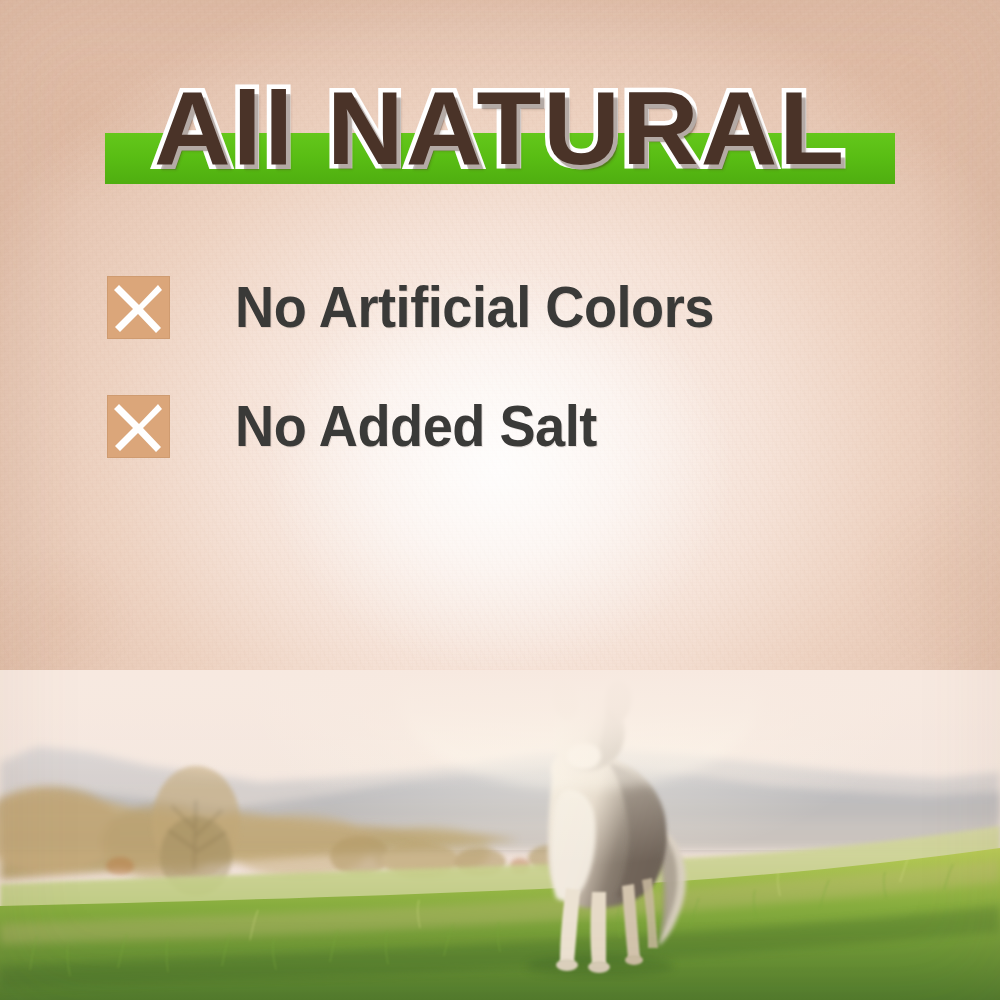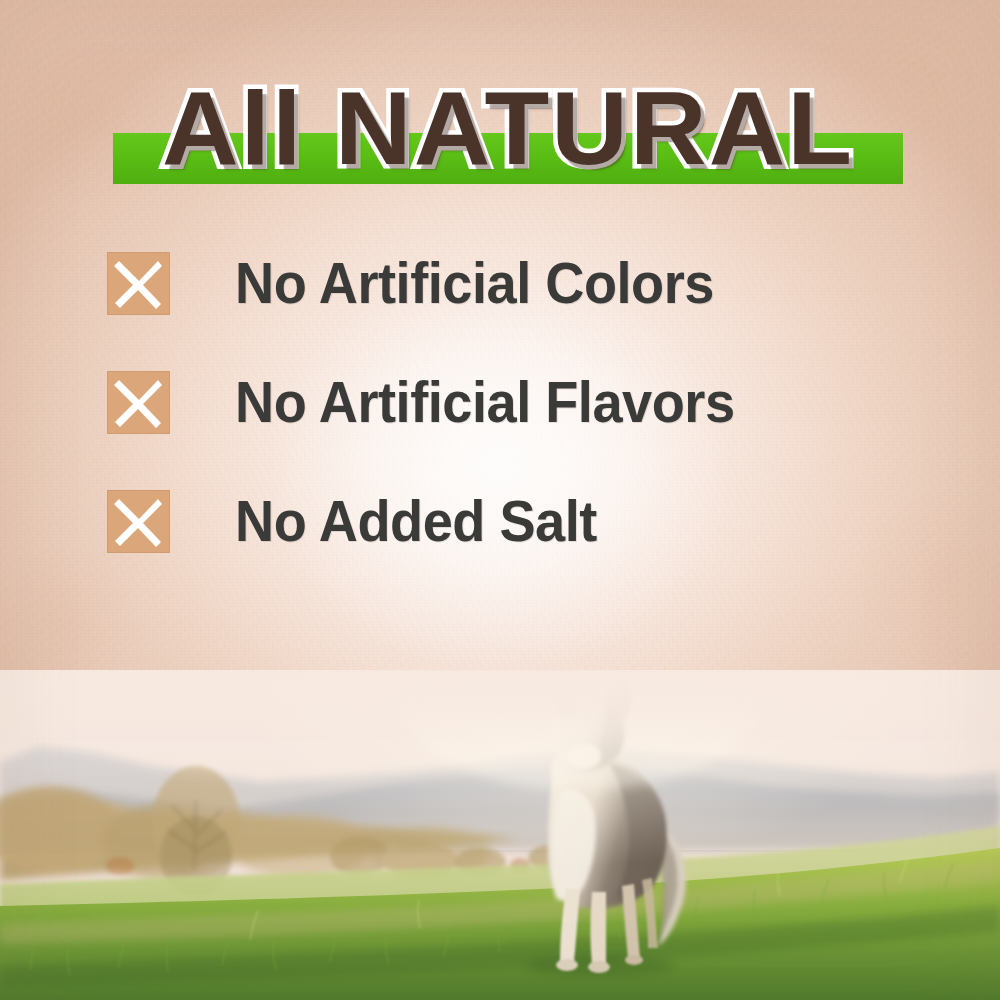--- a/index.html
+++ b/index.html
@@ -41,21 +41,21 @@
       radial-gradient(circle 130px at 95% 58%, rgba(200,150,115,.20), rgba(0,0,0,0) 72%),
       radial-gradient(circle 90px  at 30% 88%, rgba(200,150,115,.12), rgba(0,0,0,0) 70%);
   }
   .bg-glow {
     position:absolute; inset:0;
     background:radial-gradient(ellipse 30% 26% at 50% 47%, rgba(255,255,255,.78) 0%, rgba(255,255,255,.40) 40%, rgba(255,255,255,0) 78%);
   }
 
   
   #headline-block {
-    position:absolute; left:8px; top:74px; width:876px; height:118px;
+    position:absolute; left:0; top:74px; width:876px; height:118px;
   }
   .green-band {
     position:absolute; left:105px; top:59px; width:790px; height:51px;
     background:linear-gradient(180deg,#64c71b 0%,#59bd14 48%,#4fae10 100%);
   }
   .headline-text {
     position:absolute; left:0; top:0; width:1000px;
     text-align:center;
     font-family:"Liberation Sans", sans-serif;
     font-size:104px;
@@ -67,21 +67,21 @@
     -webkit-text-stroke:9px #ffffff;
     paint-order:stroke fill;
     text-shadow:
       4px 5px 0 rgba(74,51,40,.30),
       5px 6px 2px rgba(74,51,40,.16);
     white-space:nowrap;
   }
 
   
   #feature-list {
-    position:absolute; left:107px; top:244px; width:820px;
+    position:absolute; left:107px; top:268px; width:820px;
   }
   .feature-row {
     position:relative;
     height:119px;
   }
   .check-box {
     position:absolute; left:0; top:8px;
     width:63px; height:63px;
     background:#dba67a;
     box-shadow:inset 0 0 0 1px rgba(196,146,104,.55);
@@ -141,28 +141,20 @@
 
     <div class="feature-row">
       <span class="check-box">
         <svg viewBox="0 0 63 63" xmlns="http://www.w3.org/2000/svg" aria-hidden="true">
           <path d="M12 9 L32 29 L51 9 L55 14 L36 33 L54 52 L49 57 L31 38 L13 56 L8 51 L26 33 L7 14 Z" fill="#ffffff"></path>
         </svg>
       </span>
       <span class="feature-label">No Artificial Colors</span>
     </div>
 
-    <div class="feature-row">
-      <span class="check-box">
-        <svg viewBox="0 0 63 63" xmlns="http://www.w3.org/2000/svg" aria-hidden="true">
-          <path d="M12 9 L32 29 L51 9 L55 14 L36 33 L54 52 L49 57 L31 38 L13 56 L8 51 L26 33 L7 14 Z" fill="#ffffff"></path>
-        </svg>
-      </span>
-      <span class="feature-label">No Artificial Flavors</span>
-    </div>
 
 
     <div class="feature-row">
       <span class="check-box">
         <svg viewBox="0 0 63 63" xmlns="http://www.w3.org/2000/svg" aria-hidden="true">
           <path d="M12 9 L32 29 L51 9 L55 14 L36 33 L54 52 L49 57 L31 38 L13 56 L8 51 L26 33 L7 14 Z" fill="#ffffff"></path>
         </svg>
       </span>
       <span class="feature-label">No Added Salt</span>
     </div>

